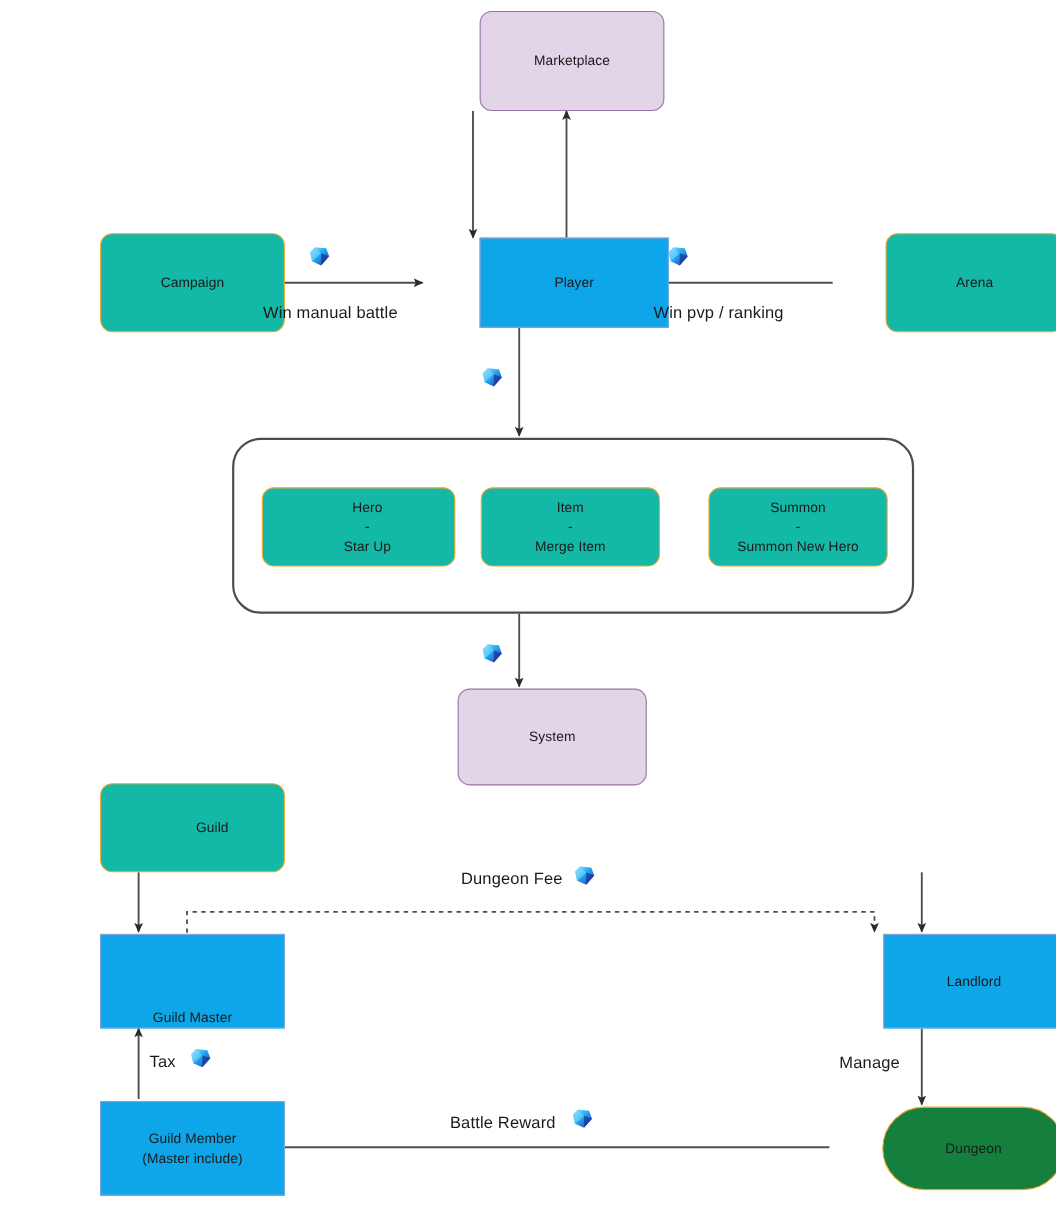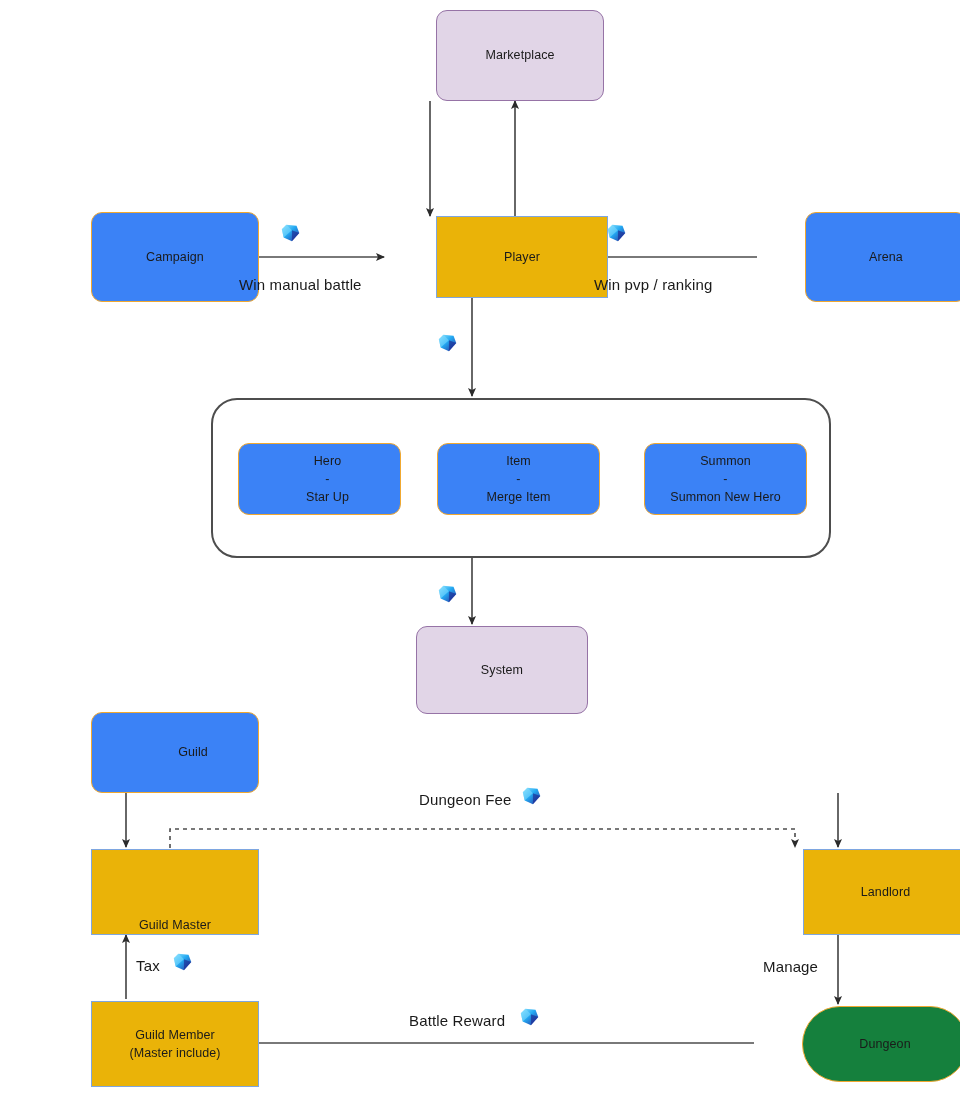--- a/index.html
+++ b/index.html
@@ -29,26 +29,26 @@
     text-align: center;
     font-size: 12.5px;
     color: #1a1a1a;
     line-height: 1.45;
     letter-spacing: .1px;
     white-space: pre-line;
     z-index: 3;
     margin-left: 48px;
   }
   .n-orange {
-    background: #3b82f6;
+    background: #14b8a6;
     border: 1.4px solid #f0a830;
     border-radius: 11px;
   }
   .n-blue {
-    background: #eab308;
+    background: #0ea5e9;
     border: 1.4px solid #7ea6e0;
     border-radius: 0;
   }
   .n-purple {
     background: #e1d5e7;
     border: 1.4px solid #9673a6;
     border-radius: 11px;
   }
   .n-group {
     background: #ffffff;
@@ -124,21 +124,21 @@
   <div class="node n-blue" style="left:388px; top:216px; width:172px; height:82px;">
     <span>Player</span>
   </div>
 
   <div class="node n-orange" style="left:757px; top:212px; width:162px; height:90px;">
     <span>Arena</span>
   </div>
 
   <div class="node n-group" style="left:163px; top:398px; width:620px; height:160px;"></div>
 
-  <div class="node n-orange" style="left:190px; top:443px; width:163px; height:72px;padding-left:16px;">
+  <div class="node n-orange" style="left:190px; top:443px; width:176px; height:72px;padding-left:16px;">
     <span>Hero
 -
 Star Up</span>
   </div>
 
   <div class="node n-orange" style="left:389px; top:443px; width:163px; height:72px;">
     <span>Item
 -
 Merge Item</span>
   </div>

